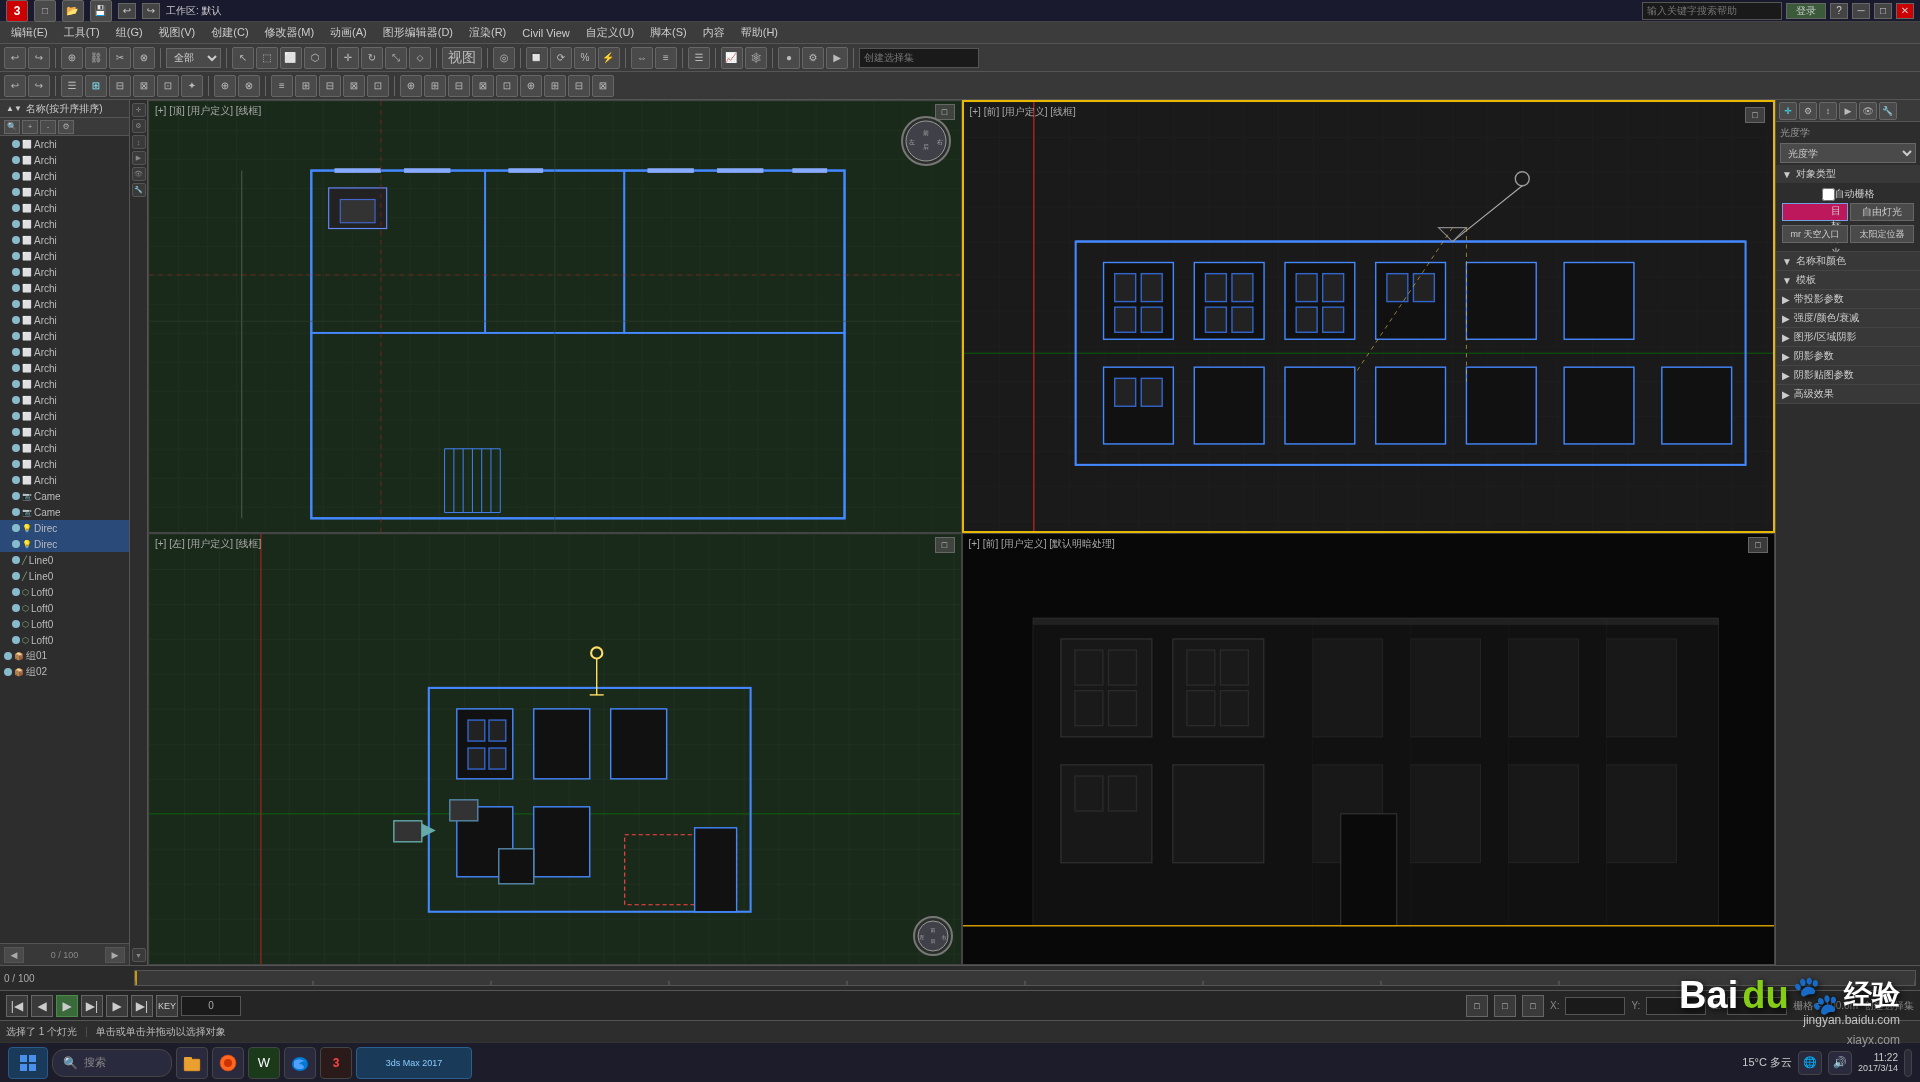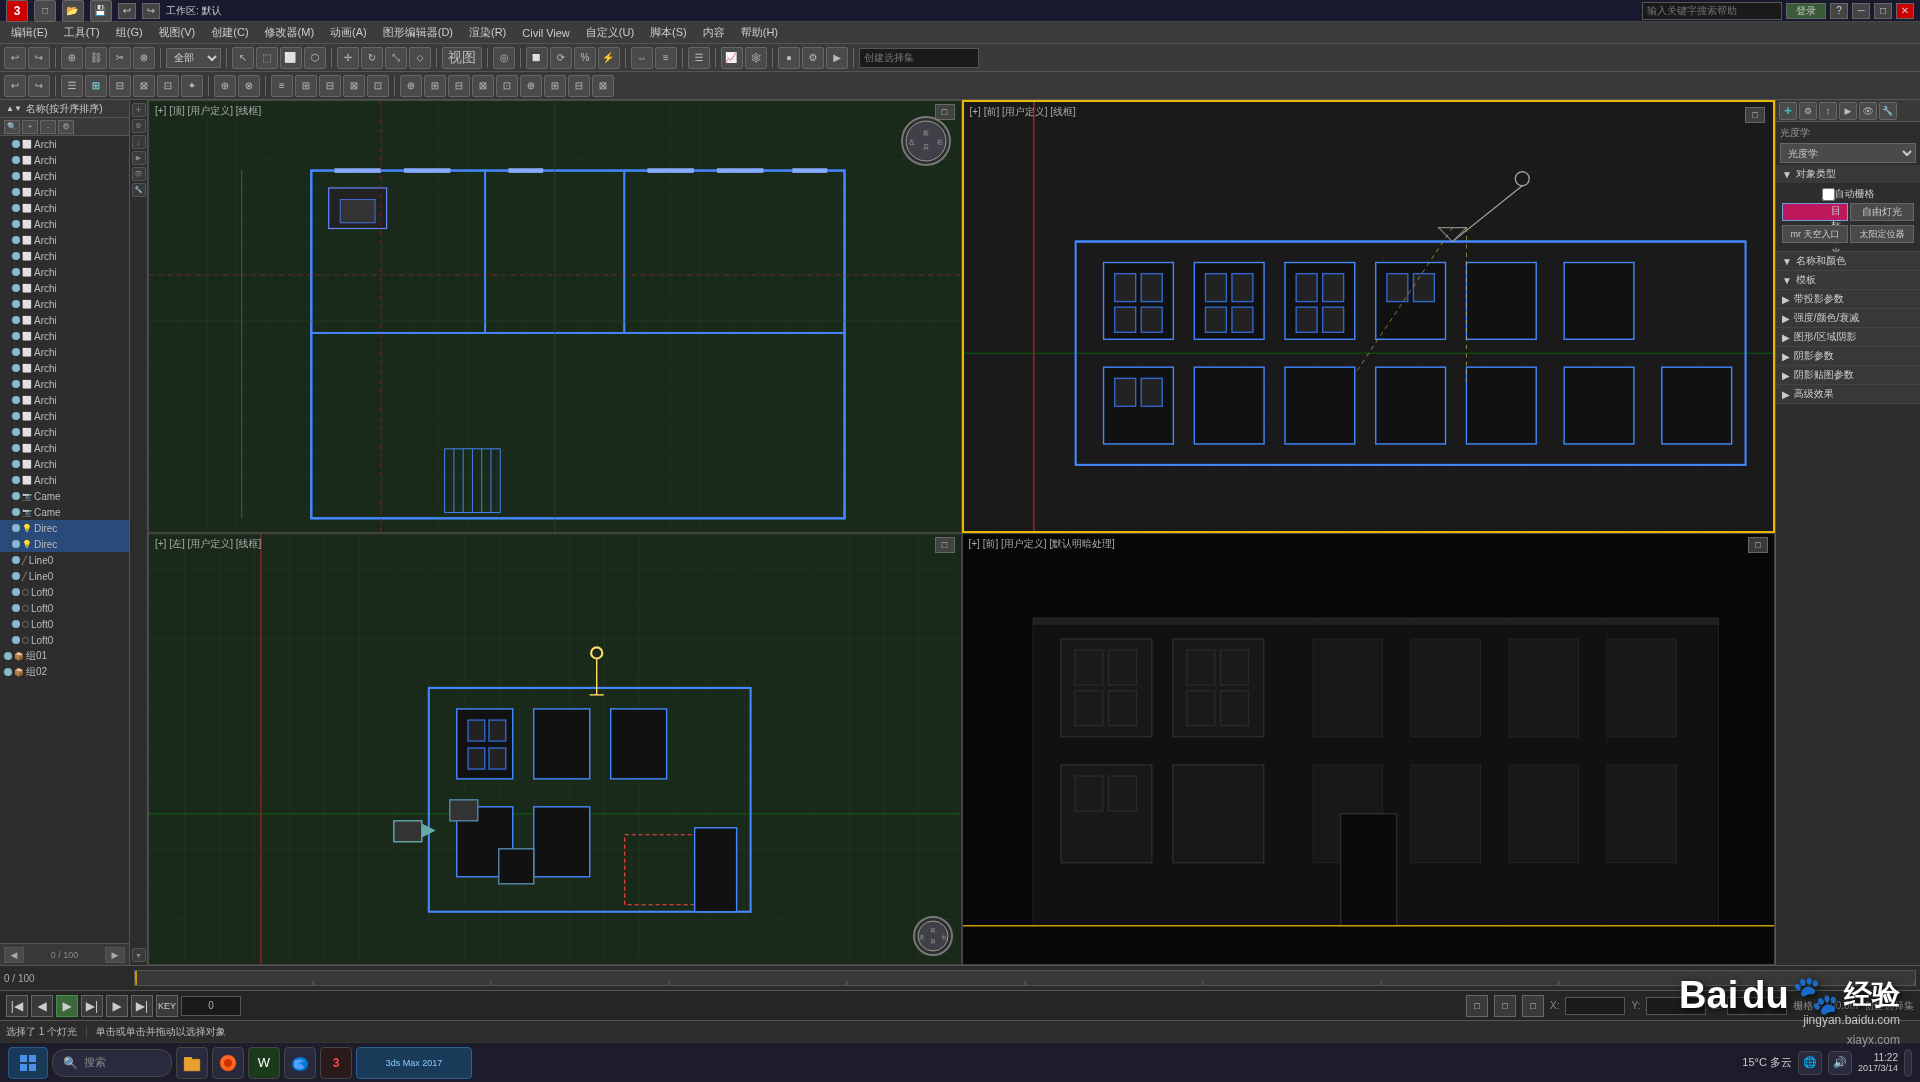--- a/index.html
+++ b/index.html
@@ -1268,19 +1268,19 @@
       <span>11:22</span>
       <span style="font-size:9px;">2017/3/14</span>
     </div>
     <div class="taskbar-btn" style="width:8px;height:28px;background:#2a2a3a;"></div>
   </div>
 </div>
 
 <div id="watermark" style="position:fixed;bottom:55px;right:20px;pointer-events:none;z-index:300;text-align:right;">
   <div style="font-size:38px;font-weight:bold;color:rgba(255,255,255,0.9);text-shadow:2px 2px 6px rgba(0,0,0,0.8);display:flex;align-items:center;gap:4px;">
     <span style="color:#fff;">Bai</span>
-      <span style="color:#ffffff;">du</span>
+      <span style="color:#84cc16;">du</span>
     <span style="color:#fff;">🐾</span>
     <span style="color:#fff;font-size:28px;">经验</span>
   </div>
   <div style="font-size:12px;color:rgba(255,255,255,0.7);margin-top:-4px;">jingyan.baidu.com</div>
   <div style="position:absolute;bottom:-20px;right:0;font-size:12px;color:rgba(255,255,255,0.5);">xiayx.com</div>
 </div>
 
 </body></html>

